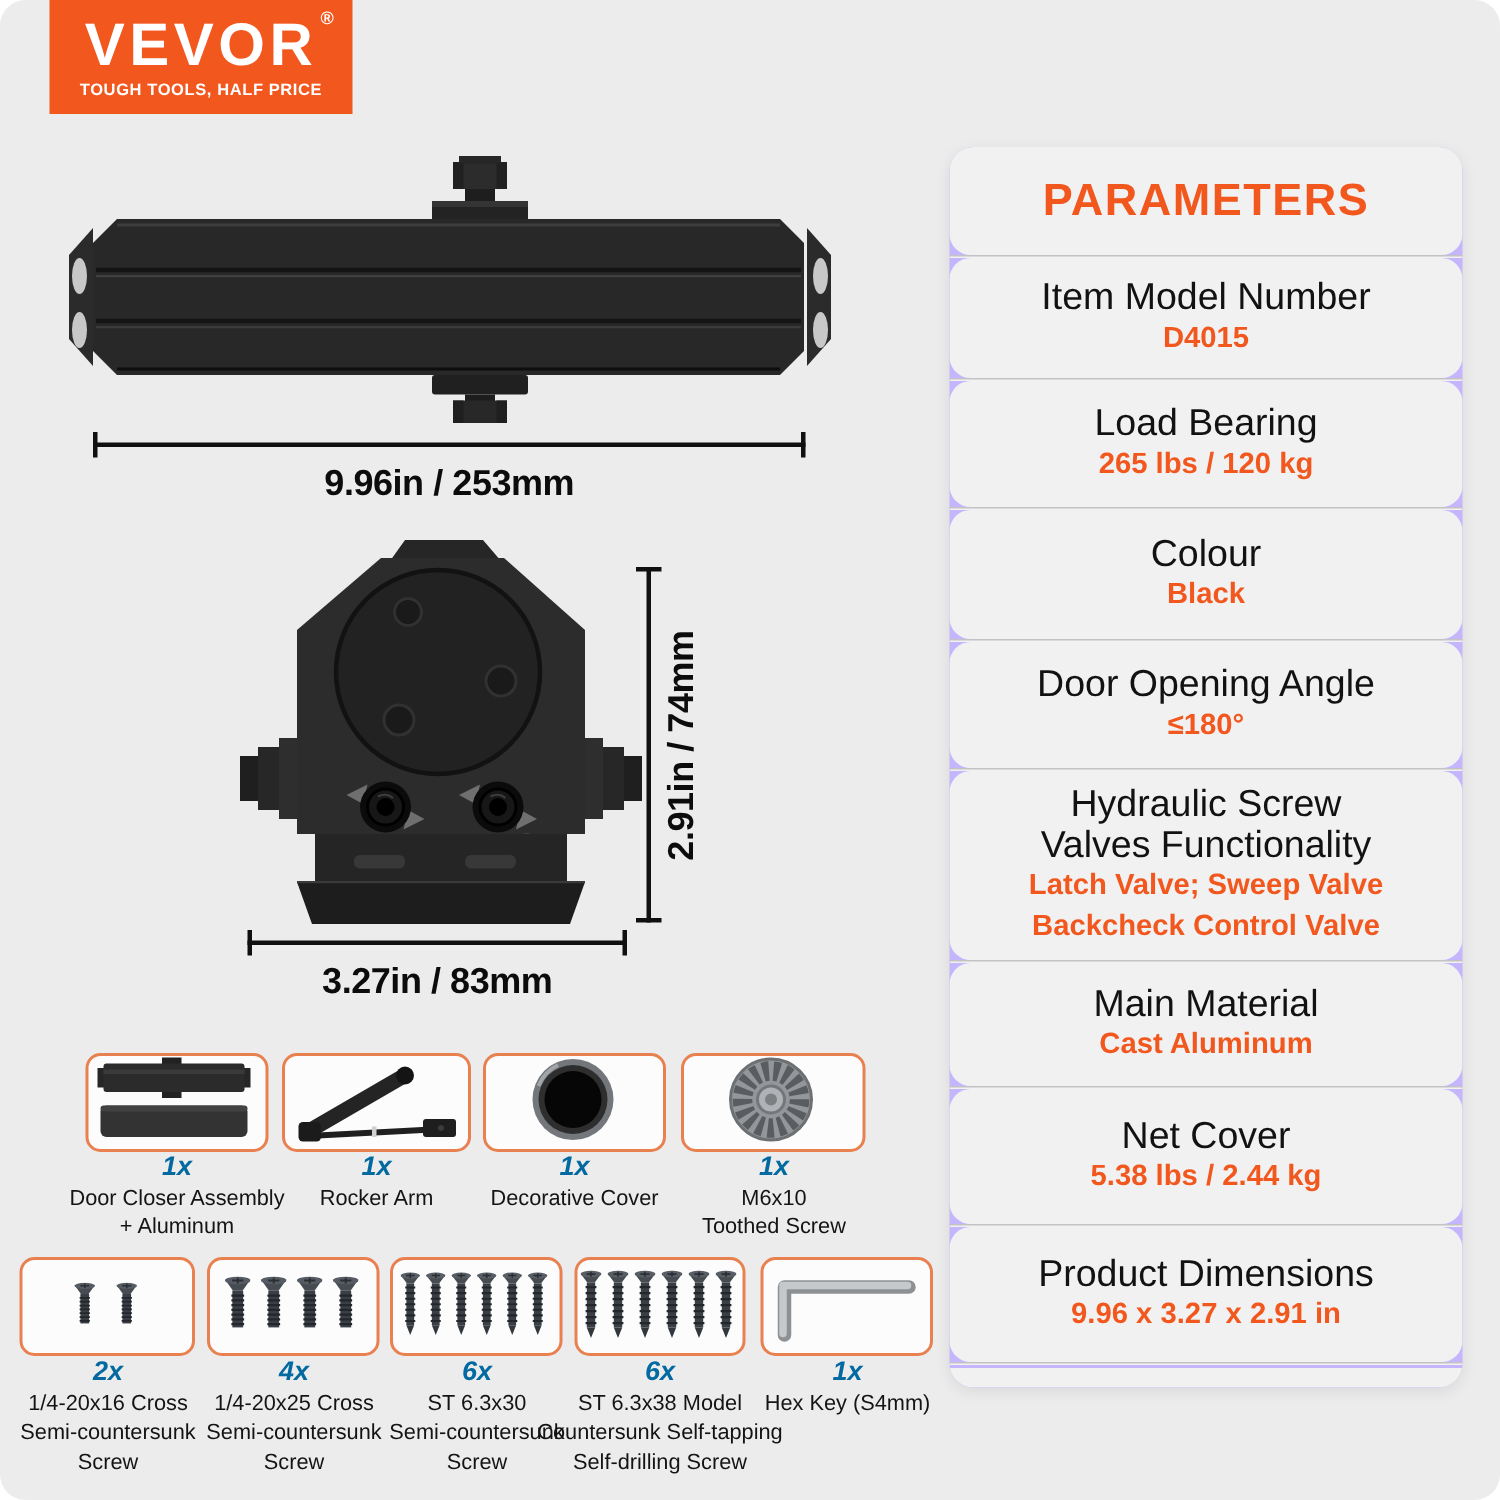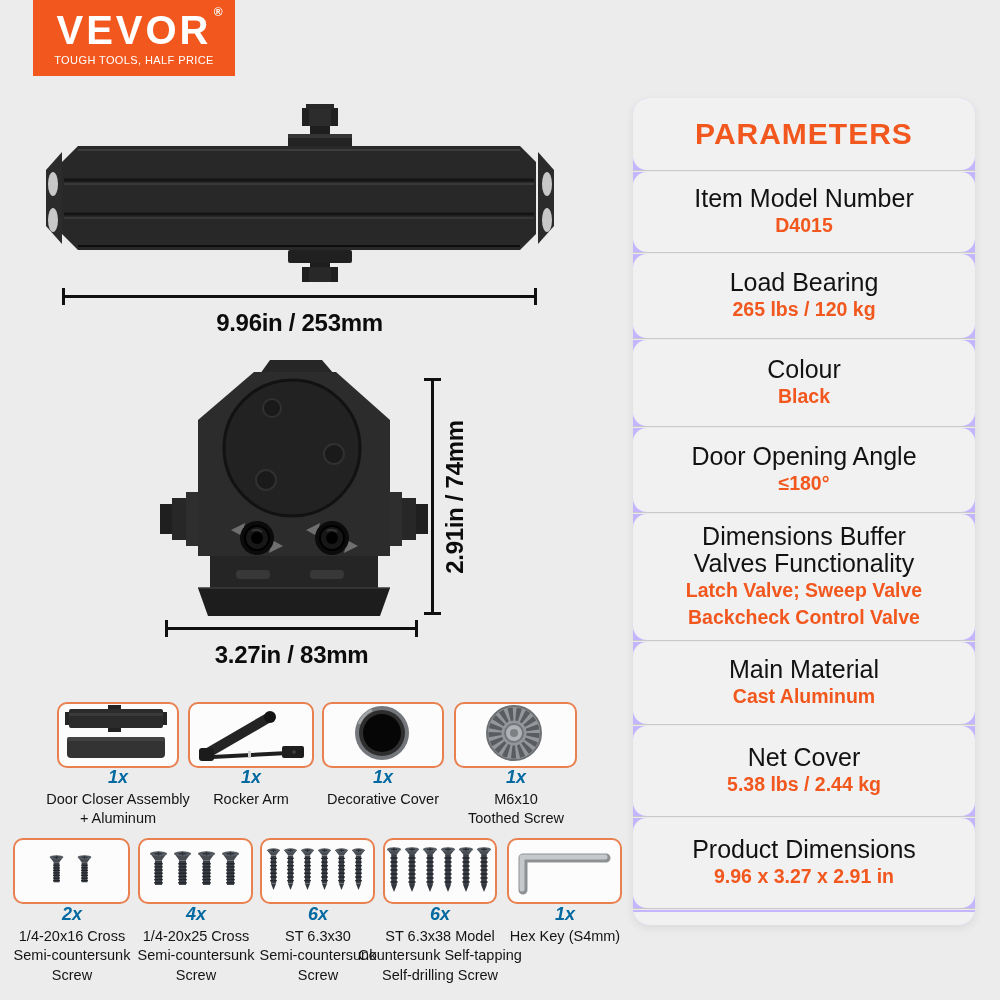--- a/index.html
+++ b/index.html
@@ -1,25 +1,25 @@
 <!DOCTYPE html>
 <html><head>
 <meta charset="utf-8">
 <style>
   html,body{margin:0;padding:0;}
   .page{
     position:relative;width:1000px;height:1000px;overflow:hidden;
-    background:#ECECEC;font-family:"Liberation Sans",sans-serif;
+    background:#ECECEC;font-family:"Liberation Sans",sans-serif;border-radius:17px;
   }
   
   .logo{position:absolute;left:33px;top:0;width:202px;height:76px;background:#F2571E;
     display:flex;flex-direction:column;align-items:center;justify-content:center;color:#fff;}
   .logo-name{font-size:40px;font-weight:bold;letter-spacing:3px;line-height:1;position:relative;}
   .logo-reg{position:absolute;top:-4px;right:-14px;font-size:12px;font-weight:bold;}
-  .logo-tag{font-size:11px;font-weight:normal;letter-spacing:.4px;margin-top:4px;white-space:nowrap;}
+  .logo-tag{font-size:11px;font-weight:bold;letter-spacing:.4px;margin-top:4px;white-space:nowrap;}
   
   .dim-h{position:absolute;}
   .dim-h .line{position:relative;height:3px;background:#101010;margin-top:7px;}
   .dim-h .line::before,.dim-h .line::after{content:"";position:absolute;width:3px;height:17px;top:-7px;background:#101010;}
   .dim-h .line::before{left:0;} .dim-h .line::after{right:0;}
   .dim-lab{font-size:24px;font-weight:bold;color:#0c0c0c;letter-spacing:-.3px;text-align:center;white-space:nowrap;}
   .dim-h .dim-lab{margin-top:11px;}
   .dim-v{position:absolute;width:3px;background:#101010;}
   .dim-v::before,.dim-v::after{content:"";position:absolute;width:17px;height:3px;left:-7px;background:#101010;}
   .dim-v::before{top:0;} .dim-v::after{bottom:0;}
@@ -197,21 +197,21 @@
           <div></div>
         </div>
       <div class="pvalue">
           <div>≤180°</div>
           <div></div>
         </div>
     </div>
     <div class="pdiv"></div>
     <div class="pcard h126">
       <div class="plabel">
-          <div>Dimensions Buffer</div>
+          <div>Hydraulic Screw</div>
           <div>Valves Functionality</div>
         </div>
       <div class="pvalue">
           <div>Latch Valve; Sweep Valve</div>
           <div>Backcheck Control Valve</div>
         </div>
     </div>
     <div class="pdiv"></div>
     <div class="pcard h82">
       <div class="plabel">

